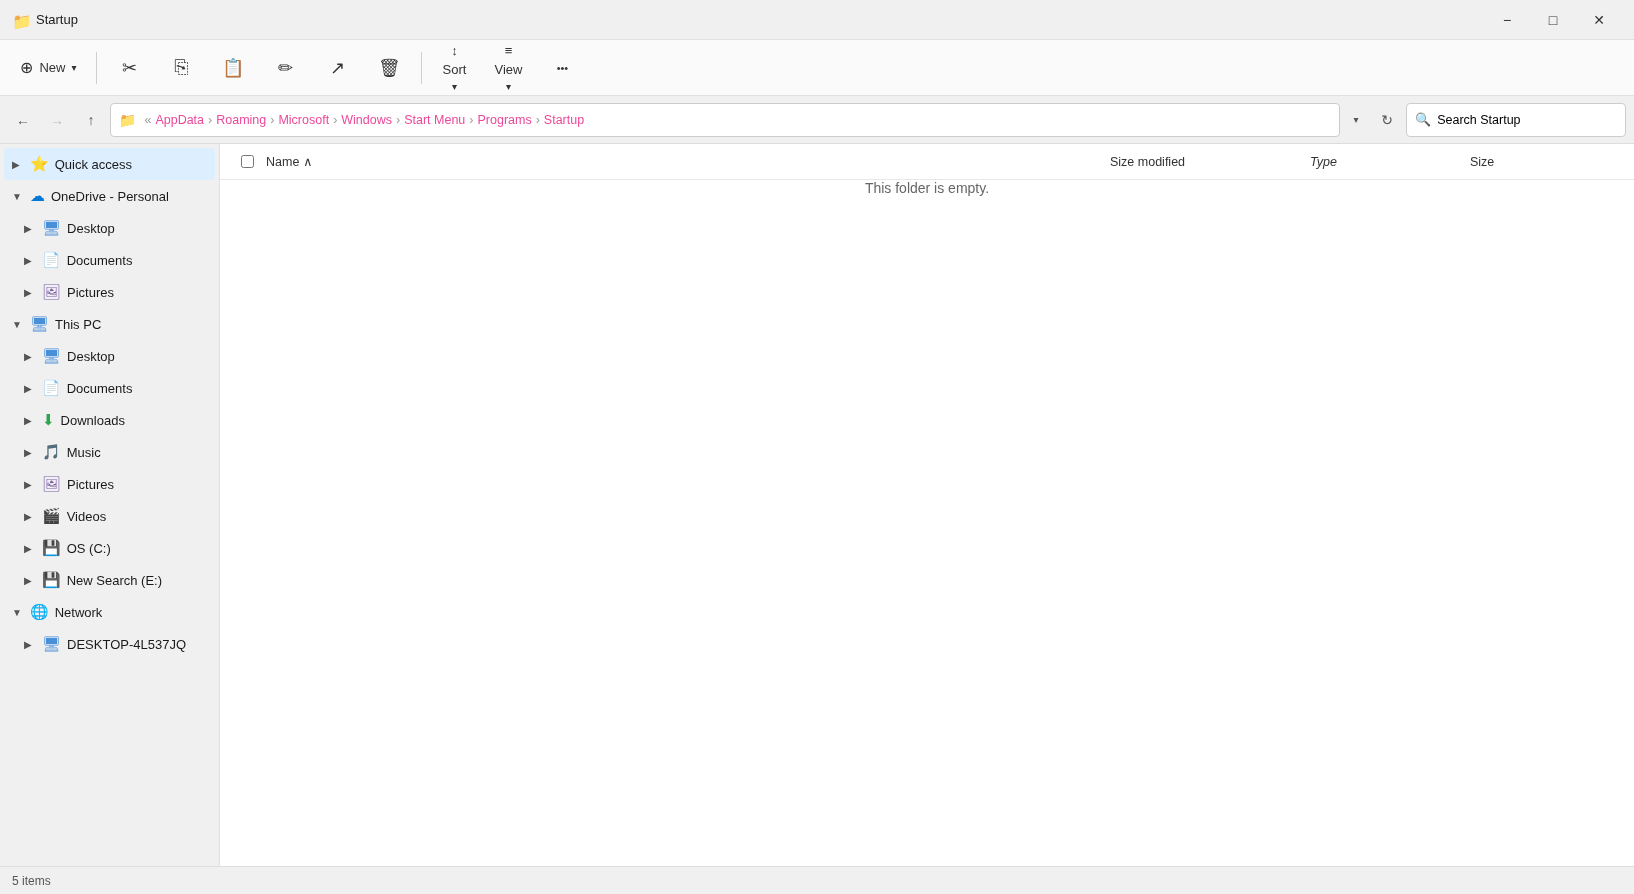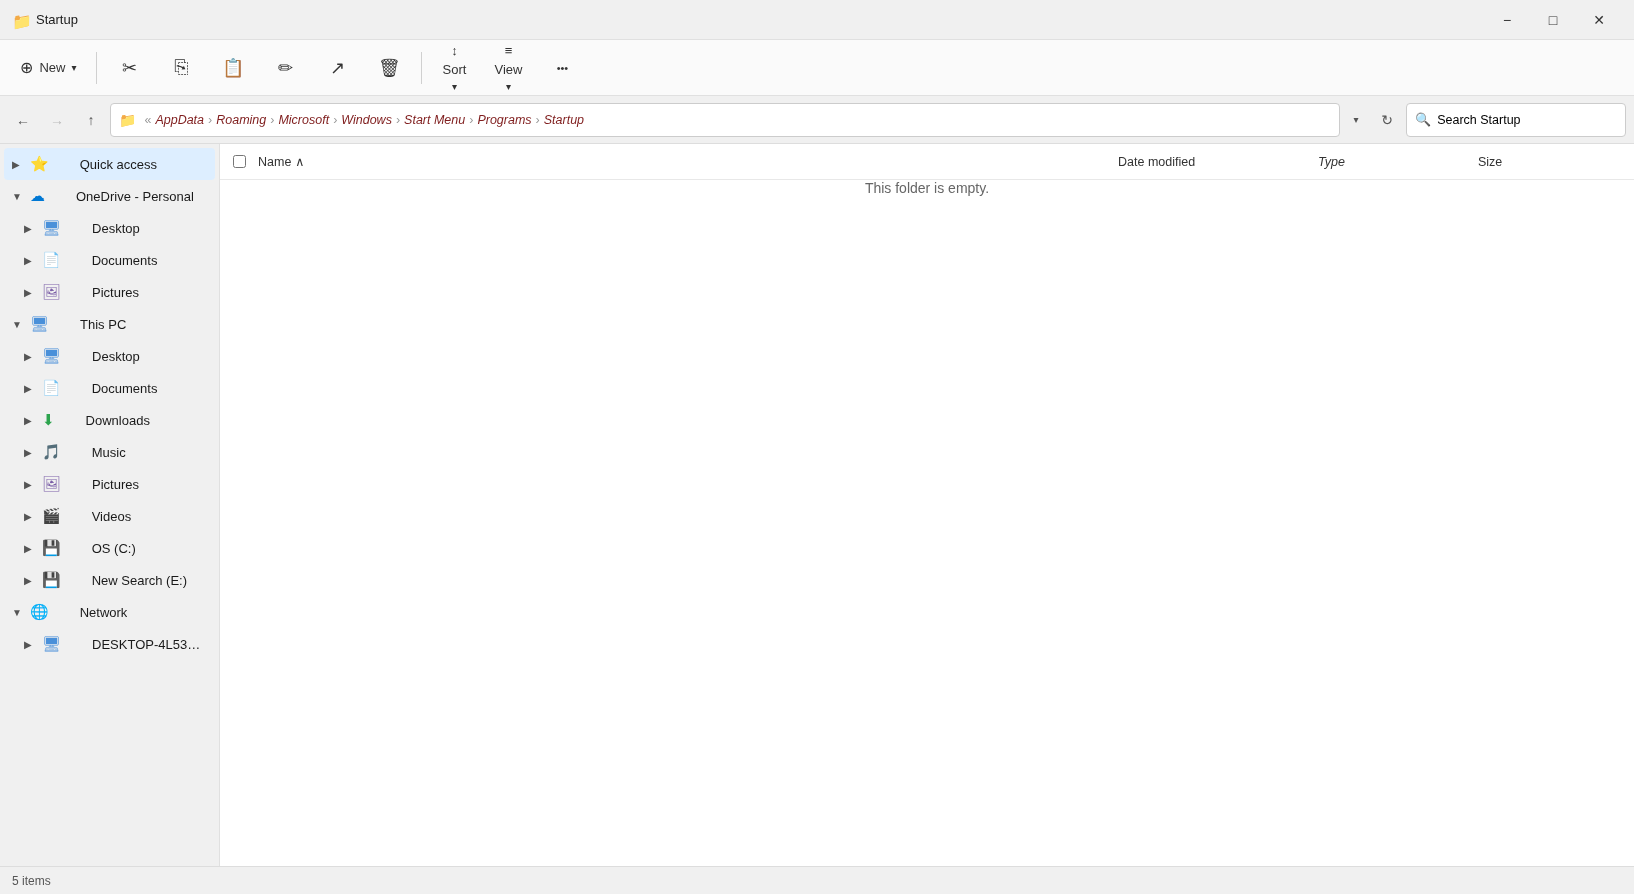--- a/index.html
+++ b/index.html
@@ -50,21 +50,21 @@
     }
     .nav-btn:disabled { color: #bbb; cursor: default; }
     .breadcrumb {
       flex: 1; display: flex; align-items: center;
       background: white; border: 1px solid #ccc; border-radius: 4px;
       height: 34px; padding: 0 8px; font-size: 12.5px; gap: 2px;
       cursor: pointer; overflow: hidden;
     }
     .breadcrumb-folder-icon { font-size: 14px; margin-right: 4px; }
     .breadcrumb-sep { color: #999; margin: 0 2px; }
-    .breadcrumb-item { color: #7f1d1d; white-space: nowrap; font-style: italic; }
+    .breadcrumb-item { color: #ec4899; white-space: nowrap; }
     .breadcrumb-item.active { font-weight: 500; }
     .breadcrumb-dropdown { width: 24px; height: 30px; border: none; background: transparent; cursor: pointer; font-size: 10px; color: #555; display: flex; align-items: center; justify-content: center; }
     .refresh-btn { width: 30px; height: 30px; border: none; background: transparent; cursor: pointer; border-radius: 4px; font-size: 14px; color: #555; display: flex; align-items: center; justify-content: center; }
     .search-box {
       width: 220px; height: 34px; border: 1px solid #ccc; border-radius: 4px;
       display: flex; align-items: center; padding: 0 8px; gap: 6px;
       background: white; font-size: 12.5px; color: #555; cursor: text;
     }
     .search-icon { color: #666; font-size: 13px; }
 
@@ -80,28 +80,28 @@
     }
     .sidebar-item {
       display: flex; align-items: center; gap: 6px;
       padding: 4px 8px 4px; height: 32px; cursor: pointer;
       font-size: 13px; color: #1a1a1a; border-radius: 4px; margin: 0 4px;
       white-space: nowrap; overflow: hidden;
     }
     .sidebar-item.active { background: #ddeeff; }
     .sidebar-item .expand-icon { font-size: 10px; color: #555; width: 12px; flex-shrink: 0; }
     .sidebar-item .item-icon { font-size: 15px; flex-shrink: 0; }
-    .sidebar-item .item-label { font-size: 13px; overflow: hidden; text-overflow: ellipsis; margin-left: 25px; }
+    .sidebar-item .item-label { font-size: 13px; overflow: hidden; text-overflow: ellipsis; }
     .sidebar-item.indent1 { padding-left: 20px; }
 
     
     .file-area { flex: 1; display: flex; flex-direction: column; background: white; overflow: hidden; }
     .file-header {
       display: flex; align-items: center; background: white;
-      border-bottom: 1px solid #e8e8e8; height: 36px; padding: 0 4px; flex-shrink: 0;
+      border-bottom: 1px solid #e8e8e8; height: 36px; padding: 0 12px; flex-shrink: 0;
     }
     .file-header-checkbox { width: 30px; display: flex; align-items: center; justify-content: center; }
     .col-name { flex: 1; font-size: 12.5px; color: #333; cursor: pointer; display: flex; align-items: center; gap: 4px; padding: 0 4px; }
     .col-date { width: 200px; font-size: 12.5px; color: #333; cursor: pointer; padding: 0 8px; }
     .col-type { width: 160px; font-size: 12.5px; color: #333; cursor: pointer; padding: 0 8px; font-style: italic; }
     .col-size { width: 100px; font-size: 12.5px; color: #333; cursor: pointer; padding: 0 8px; }
     .col-extra { width: 60px; }
 
     .file-content { flex: 1; display: flex; align-items: flex-start; justify-content: center; }
     .empty-message { font-size: 14px; color: #666; }
@@ -290,21 +290,21 @@
 
   <div class="file-area">
     <div class="file-header">
       <div class="file-header-checkbox">
         <input type="checkbox" style="">
       </div>
       <div class="col-name">
         <span>Name</span>
         <span>∧</span>
       </div>
-      <div class="col-date">Date modified</div>
+      <div class="col-date">Size modified</div>
       <div class="col-type">Type</div>
       <div class="col-size">Size</div>
       <div class="col-extra"></div>
     </div>
     <div class="file-content">
       <span class="empty-message">This folder is empty.</span>
     </div>
   </div>
 </div>
 

